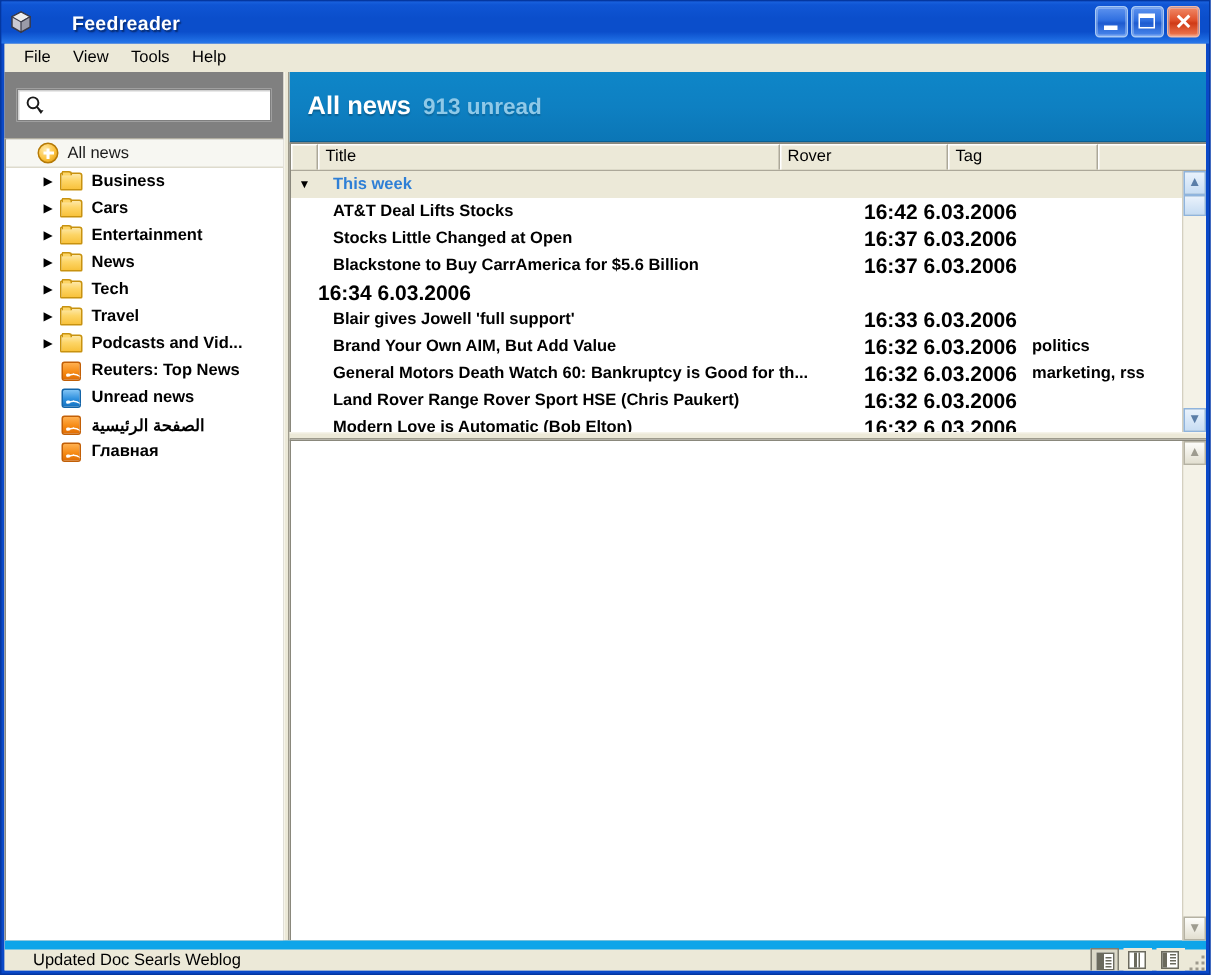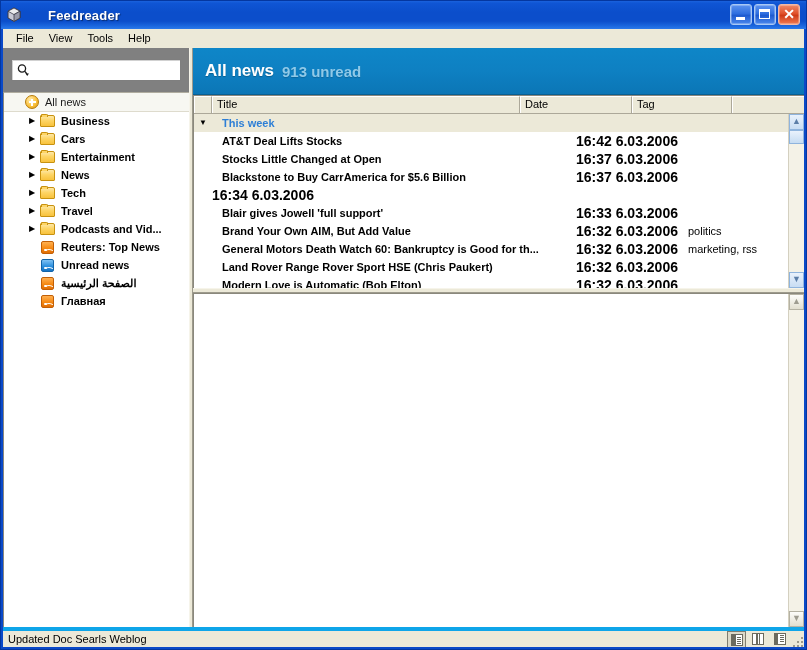--- a/index.html
+++ b/index.html
@@ -395,21 +395,21 @@
     cursor: default;
   }
   .row.group {
     background: #ece9d8;
     height: 18px;
   }
   .row .cell0 { width: 18px; flex: 0 0 18px; text-align: center; font-size: 8px; color: #000; line-height: 18px;}
   .row .cell1 { flex: 1 1 auto; padding-left: 10px; font-size: 11px; font-weight: bold; color: #000; overflow: hidden; text-overflow: ellipsis; }
   .row.group .cell1 { color: #2e7fd6; padding-left: 10px; }
   .row .cell2 { width: 112px; flex: 0 0 112px; font-size: 14px; font-weight: bold; color: #000; }
-  .row .cell3 { width: 100px; flex: 0 0 100px; font-size: 11px; font-weight: normal; color: #000; margin-top: 36px; }
+  .row .cell3 { width: 100px; flex: 0 0 100px; font-size: 11px; font-weight: bold; color: #000; margin-top: 36px; }
 
   
   .vscroll {
     width: 16px;
     flex: 0 0 16px;
     background: #f1efe2;
     border-left: 1px solid #d4d0c0;
     display: flex;
     flex-direction: column;
     position: relative;
@@ -472,24 +472,24 @@
   #contentbody {
     flex: 1 1 auto;
     background: #fff;
   }
 
   
   #statusbar {
     height: 20px;
     flex: 0 0 20px;
     background: #ece9d8;
-    border-top: 4px solid #0ea5e9;
+    border-top: 6px solid #0ea5e9;
     display: flex;
     align-items: center;
-    padding-left: 5px;
+    padding-left: 19px;
     box-sizing: border-box;
   }
   #status-text {
     flex: 1 1 auto;
     font-size: 11px;
     color: #000;
     white-space: nowrap;
     overflow: hidden;
   }
   #viewbtns { display: flex; align-items: center; margin-right: 14px; }
@@ -697,21 +697,21 @@
 
         <div id="bigheader">
           <span class="h-title">All news</span>
           <span class="h-sub">913 unread</span>
         </div>
 
         <div id="listarea">
           <div id="colheader">
             <div class="col c0"></div>
             <div class="col c1">Title</div>
-            <div class="col c2">Date</div>
+            <div class="col c2">Rover</div>
             <div class="col c3">Tag</div>
             <div class="col cpad"></div>
           </div>
 
           <div id="listbody">
             <div id="listrows">
               <div class="row group">
                 <span class="cell0">▼</span>
                 <span class="cell1">This week</span>
                 <span class="cell2"></span>

